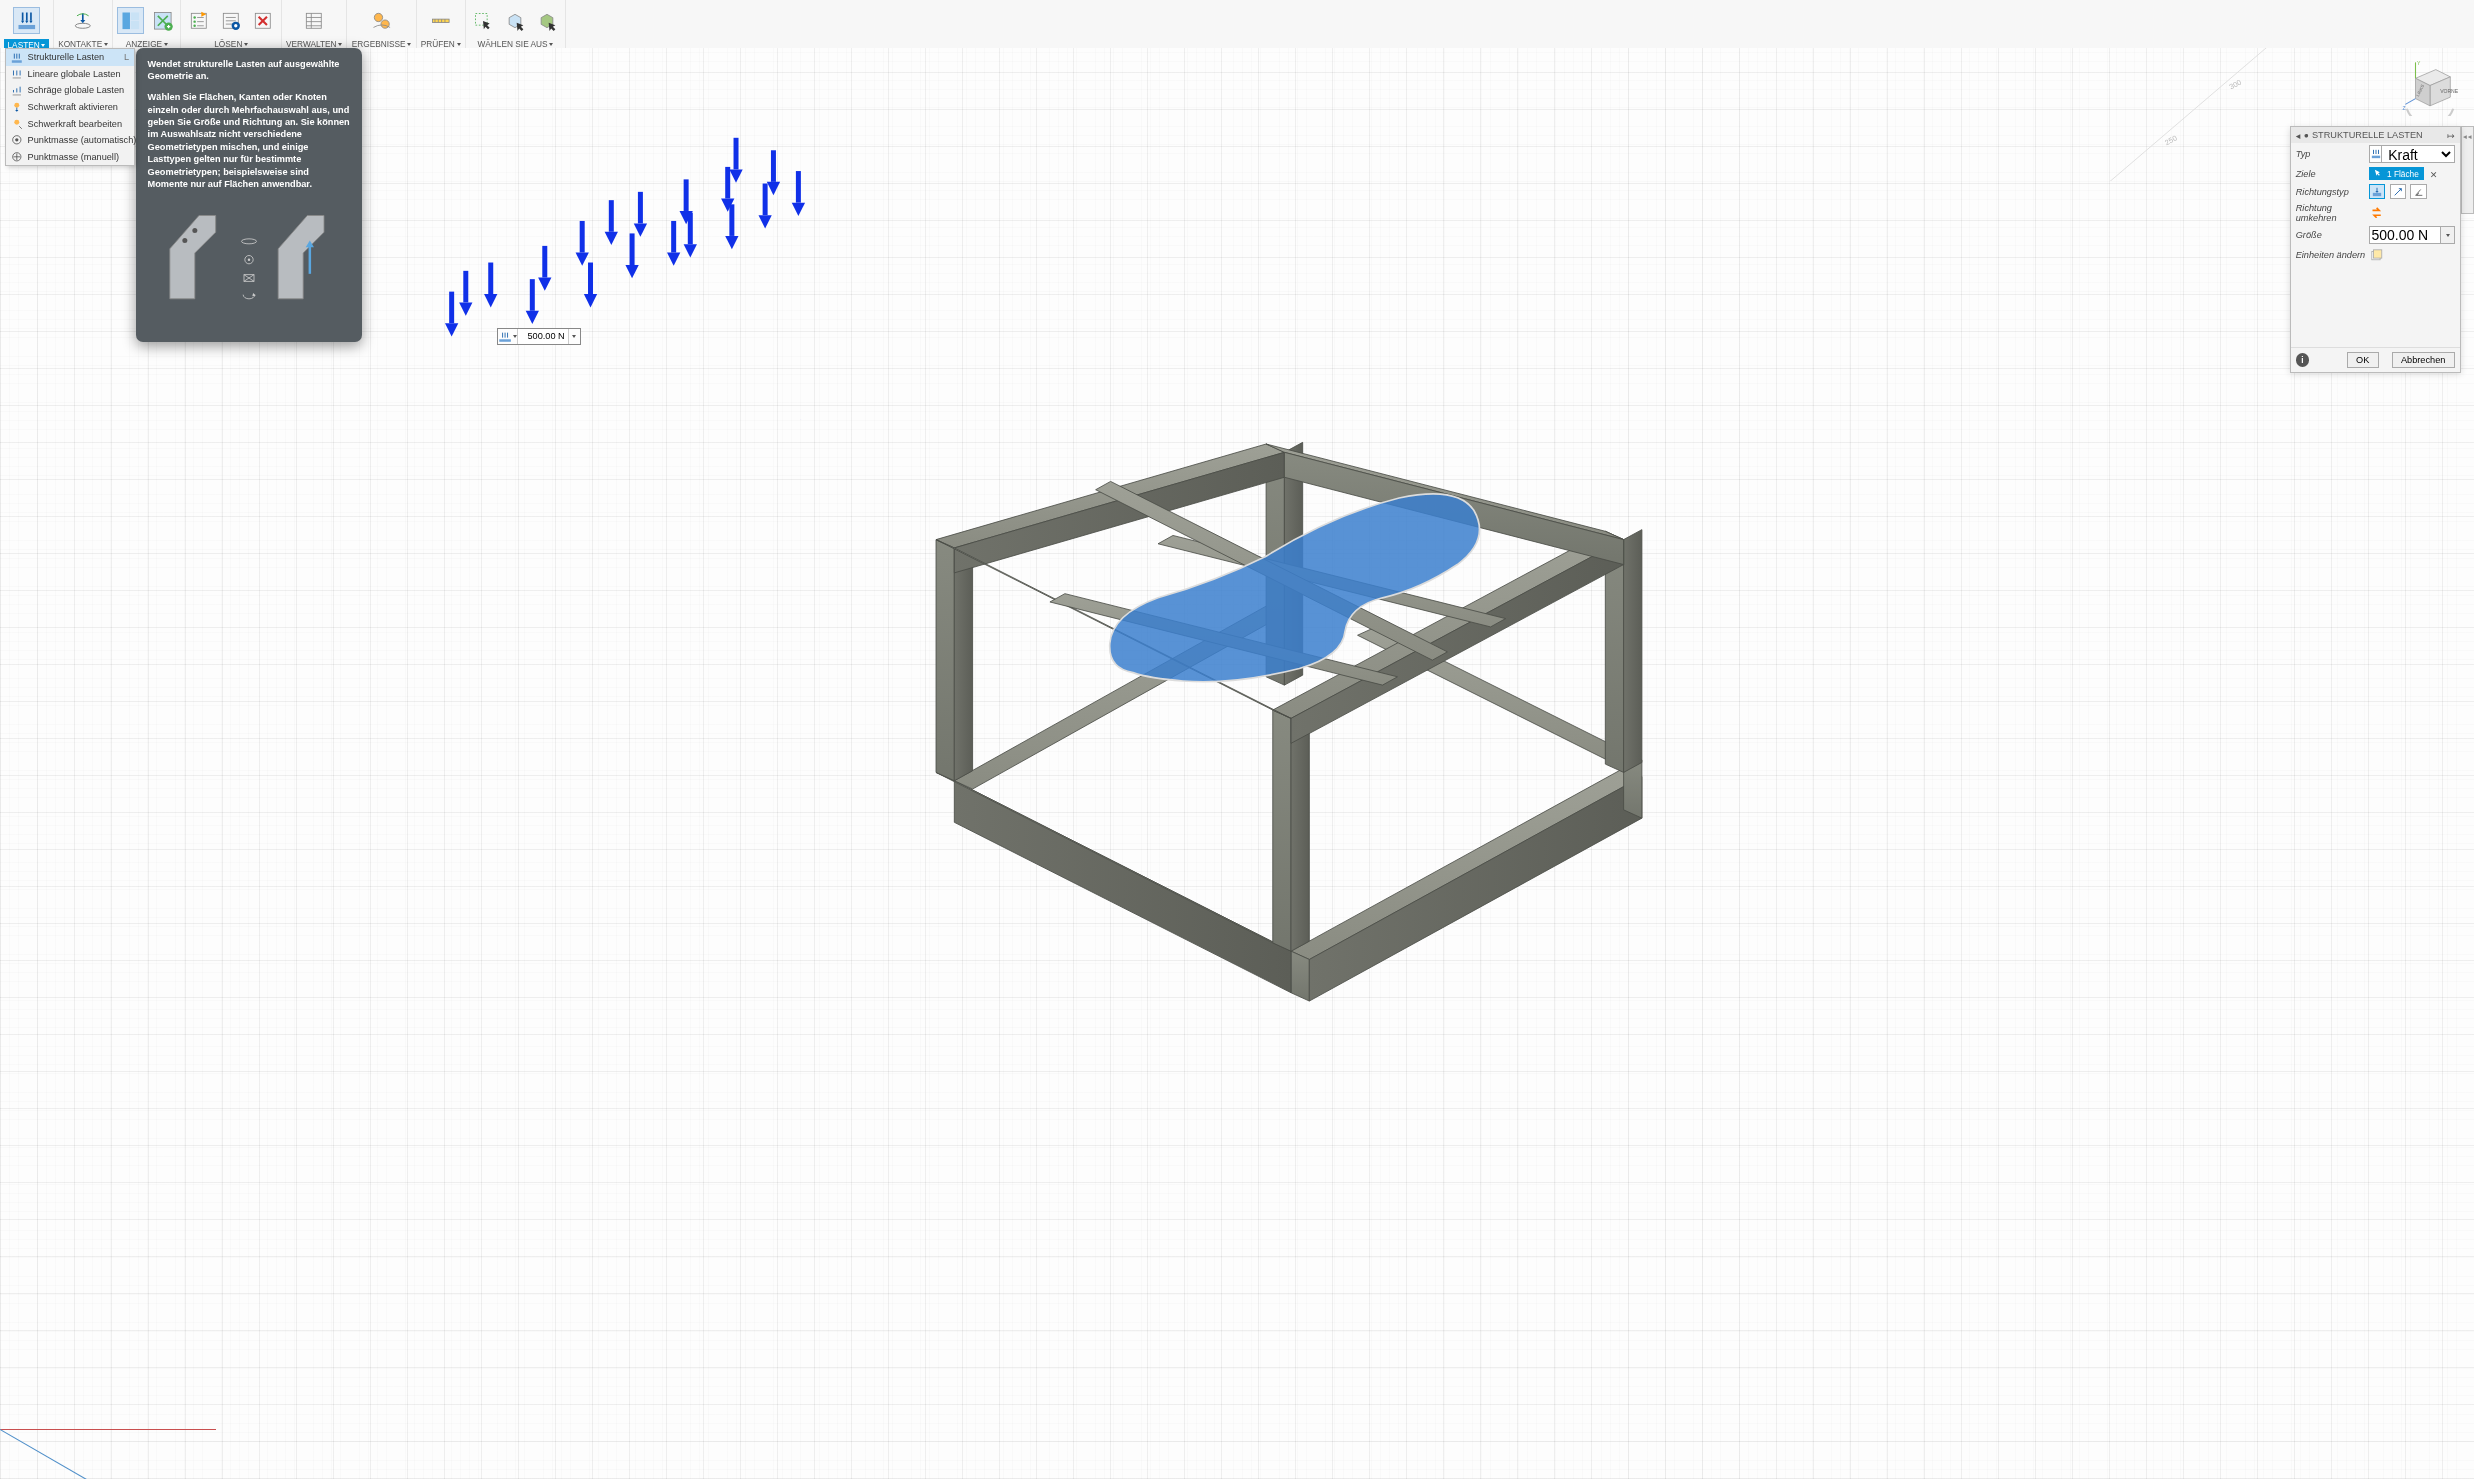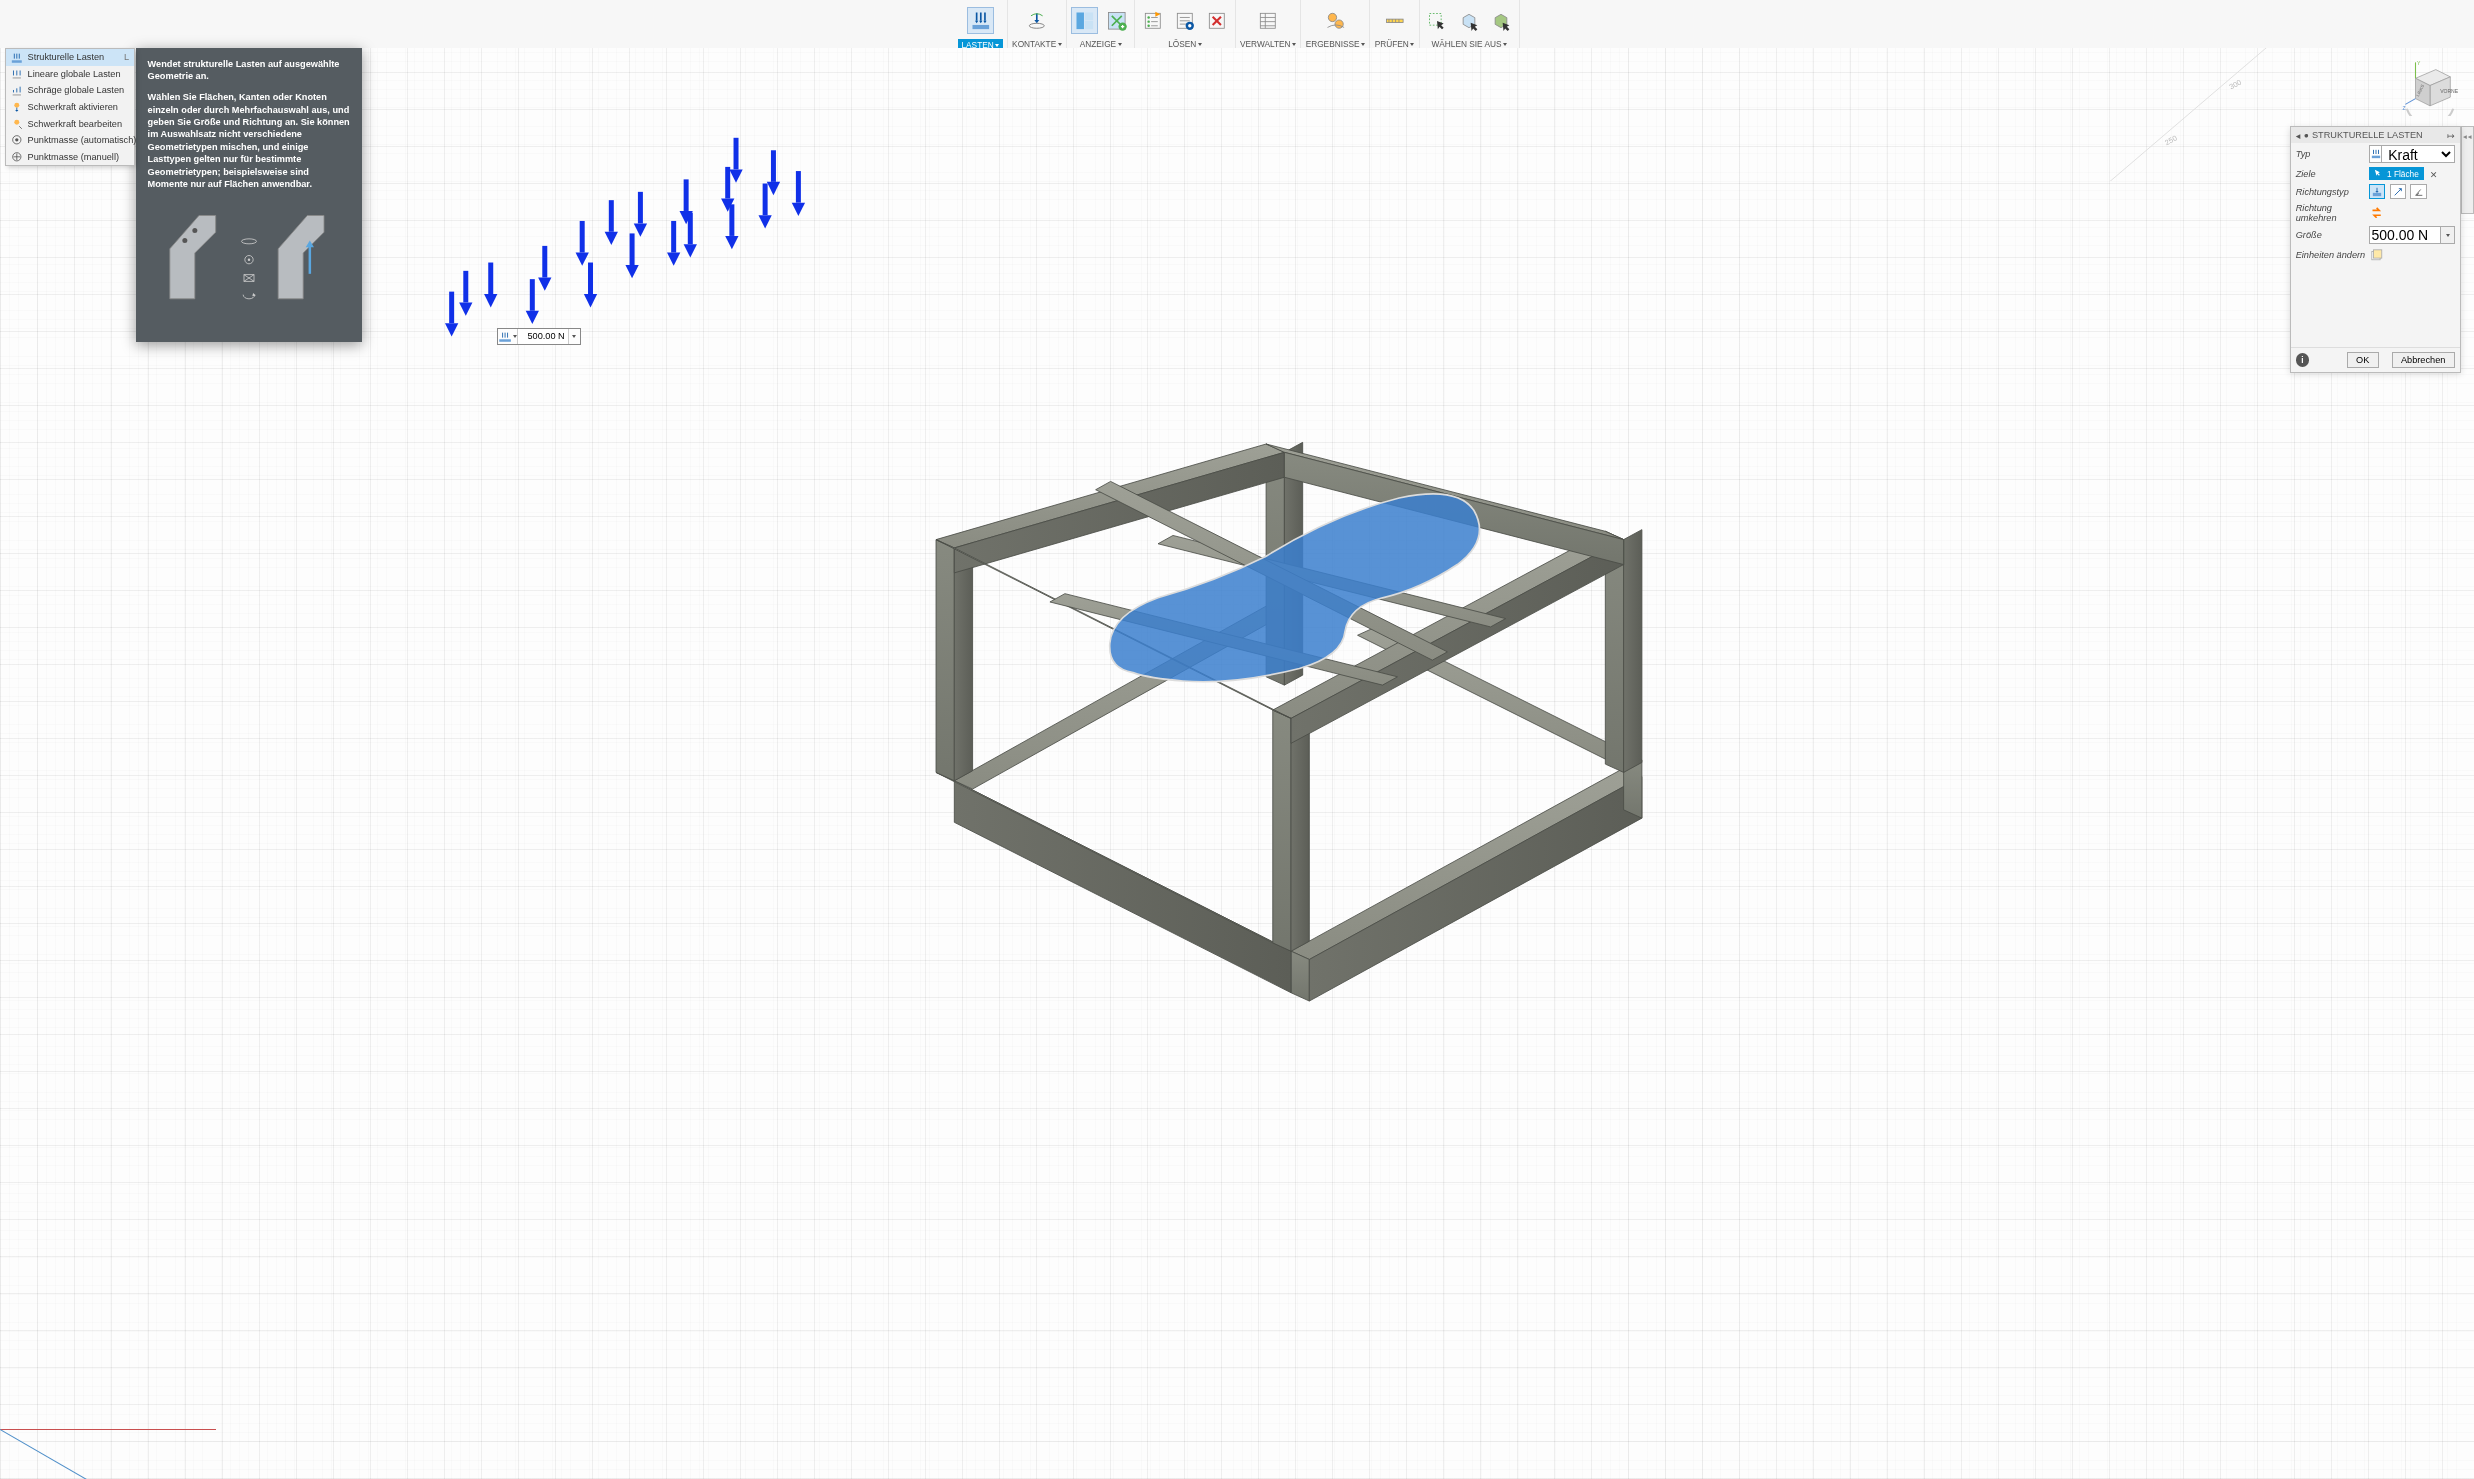--- a/index.html
+++ b/index.html
@@ -1,37 +1,37 @@
 <!DOCTYPE html>
 <html><head>
 <meta charset="utf-8">
 <style>
   * { box-sizing: border-box; margin: 0; padding: 0; }
   html, body { width: 100%; height: 100%; font-family: "Segoe UI", Arial, sans-serif; font-size: 9.2px; overflow: hidden; background: #fff; }
   
   
-  .ribbon { height: 52px; background: #f7f7f7; border-bottom: 0.8px solid #d0d0d0; display: flex; align-items: stretch; justify-content: center; }
+  .ribbon { height: 52px; background: #f7f7f7; border-bottom: 0.8px solid #d0d0d0; display: flex; align-items: stretch; }
   .ribbon-group { display: flex; flex-direction: column; align-items: center; justify-content: space-between; padding: 2.5px 4.2px 0; border-right: 0.8px solid #e5e5e5; }
   .ribbon-icons { display: flex; gap: 5px; flex: 1; align-items: center; }
   .ribbon-icon { width: 27px; height: 27px; display: flex; align-items: center; justify-content: center; position: relative; }
   .ribbon-icon.active { background: #d9e8f6; border: 0.8px solid #9bbde0; }
   .ribbon-label { font-size: 8.3px; color: #555; padding-bottom: 2px; display: flex; align-items: center; gap: 1.7px; }
   .ribbon-label.active { background: #0696d7; color: #fff; padding: 0.8px 3.3px; }
   .caret { display: inline-block; width: 0; height: 0; border-left: 2.5px solid transparent; border-right: 2.5px solid transparent; border-top: 3.3px solid #555; }
   .ribbon-label.active .caret { border-top-color: #fff; }
 
   
   .dropdown { position: absolute; left: 5px; top: 48px; width: 130px; background: #f2f2f2; border: 0.8px solid #bbb; box-shadow: 1.7px 1.7px 5px rgba(0,0,0,.2); z-index: 60; }
   .dropdown-item { display: flex; align-items: center; gap: 5px; padding: 2.5px 5px; font-size: 9.2px; color: #333; white-space: nowrap; }
   .dropdown-item.hl { background: #cce4f7; }
   .dropdown-item .sc { margin-left: auto; color: #777; }
   .dd-icon { width: 11.6px; height: 11.6px; flex: 0 0 11.6px; display:inline-flex; align-items:center; justify-content:center;}
 
   
-  .tooltip { position: absolute; left: 136px; top: 48px; width: 226px; background: #555c61; color: #fff; border-radius: 0; padding: 10px 11.6px; font-size: 9.2px; line-height: 1.35; z-index: 55; box-shadow: 0 3.3px 13.3px rgba(0,0,0,.4); }
+  .tooltip { position: absolute; left: 136px; top: 48px; width: 226px; background: #555c61; color: #fff; border-radius: 7px; padding: 10px 11.6px; font-size: 9.2px; line-height: 1.35; z-index: 55; box-shadow: 0 3.3px 13.3px rgba(0,0,0,.4); }
   .tooltip p { margin-bottom: 8.3px; }
   .tooltip b { font-weight: 600; }
   .tooltip-image { width: 100%; height: 133px; display:flex; align-items:center; justify-content:space-around; }
 
   
   .viewport { position: absolute; top: 48px; left: 0; right: 0; bottom: 0;
     background:
       repeating-linear-gradient(0deg, rgba(0,0,0,.06) 0 0.8px, transparent 0.8px 37px),
       repeating-linear-gradient(90deg, rgba(0,0,0,.06) 0 0.8px, transparent 0.8px 37px),
       repeating-linear-gradient(0deg, rgba(0,0,0,.015) 0 0.8px, transparent 0.8px 9.2px),

